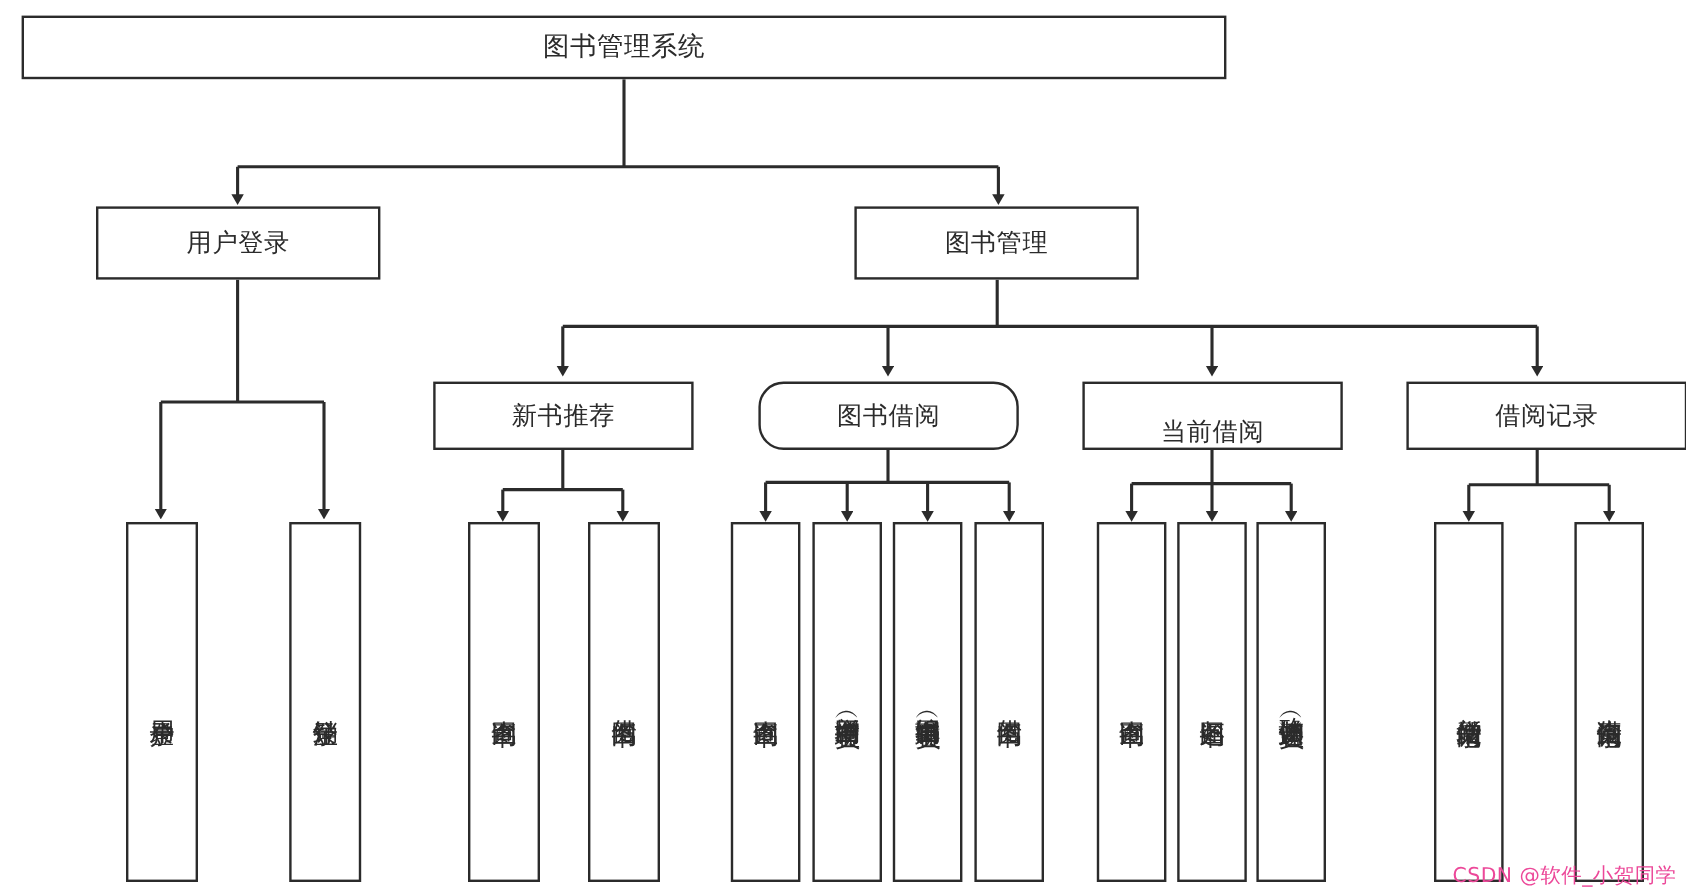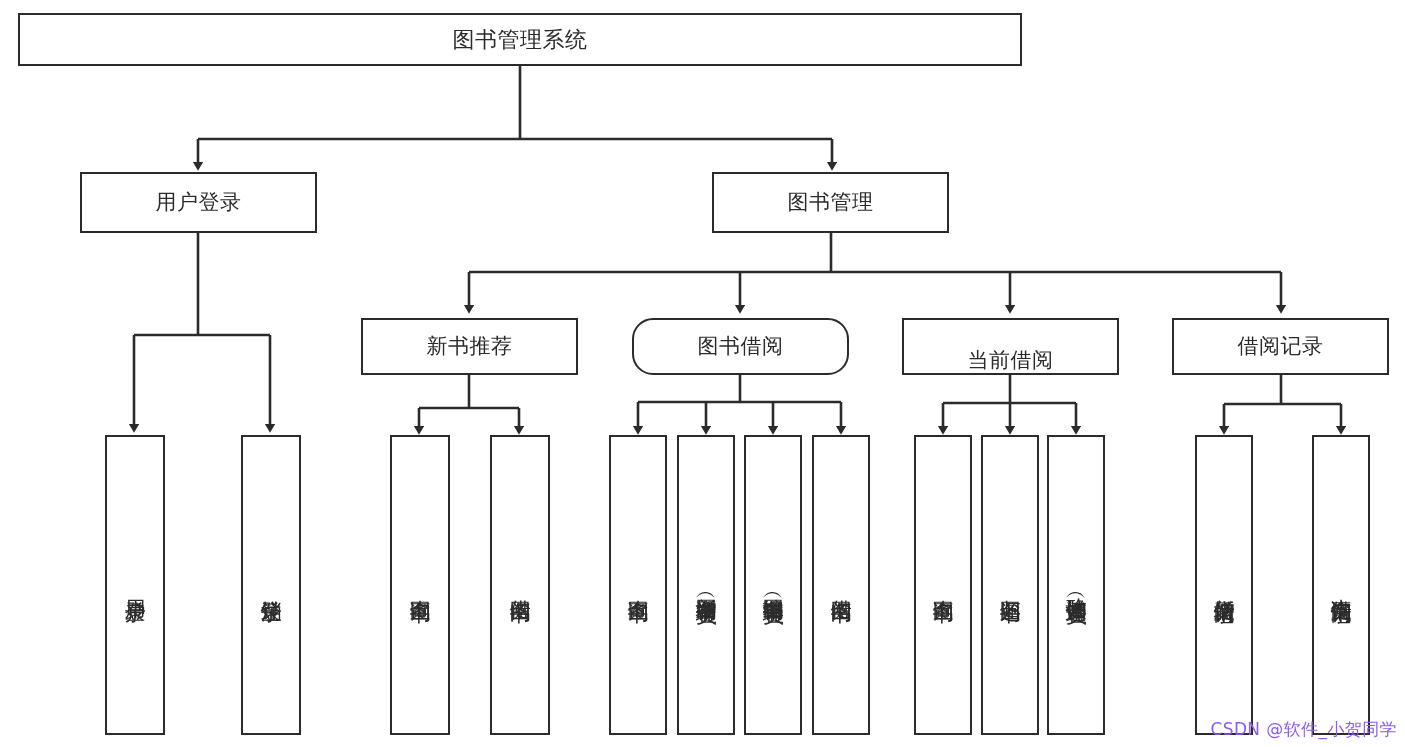--- a/index.html
+++ b/index.html
@@ -49,21 +49,21 @@
     letter-spacing: 1px;
     white-space: normal;
     max-height: 100%;
   }
   .node.root .node-label { font-size: 22px; text-align: right; }
   .watermark {
     position: absolute;
     right: 8px;
     bottom: 6px;
     font-size: 17px;
-    color: #8b5cf6;
+    color: #ec4899;
     letter-spacing: 0.4px;
     white-space: nowrap;
     pointer-events: none;
   }
 </style>
 </head>
 <body>
 
 <div id="stage">
 
@@ -130,21 +130,21 @@
 
   <div class="node" style="left:361px; top:318px; width:217px; height:57px;">
     <span class="node-label">新书推荐</span>
   </div>
   <div class="node" style="left:632px; top:318px; width:217px; height:57px;border-radius:21px;">
     <span class="node-label">图书借阅</span>
   </div>
   <div class="node" style="left:902px; top:318px; width:217px; height:57px;align-items:flex-end;">
     <span class="node-label">当前借阅</span>
   </div>
-  <div class="node" style="left:1172px; top:318px; width:217px; height:57px;">
+  <div class="node" style="left:1172px; top:318px; width:234px; height:57px;">
     <span class="node-label">借阅记录</span>
   </div>
 
   <div class="node vertical" style="left:105px; top:435px; width:60px; height:300px;">
     <span class="node-label">用户登录</span>
   </div>
   <div class="node vertical" style="left:241px; top:435px; width:60px; height:300px;">
     <span class="node-label">注销登录</span>
   </div>
 

